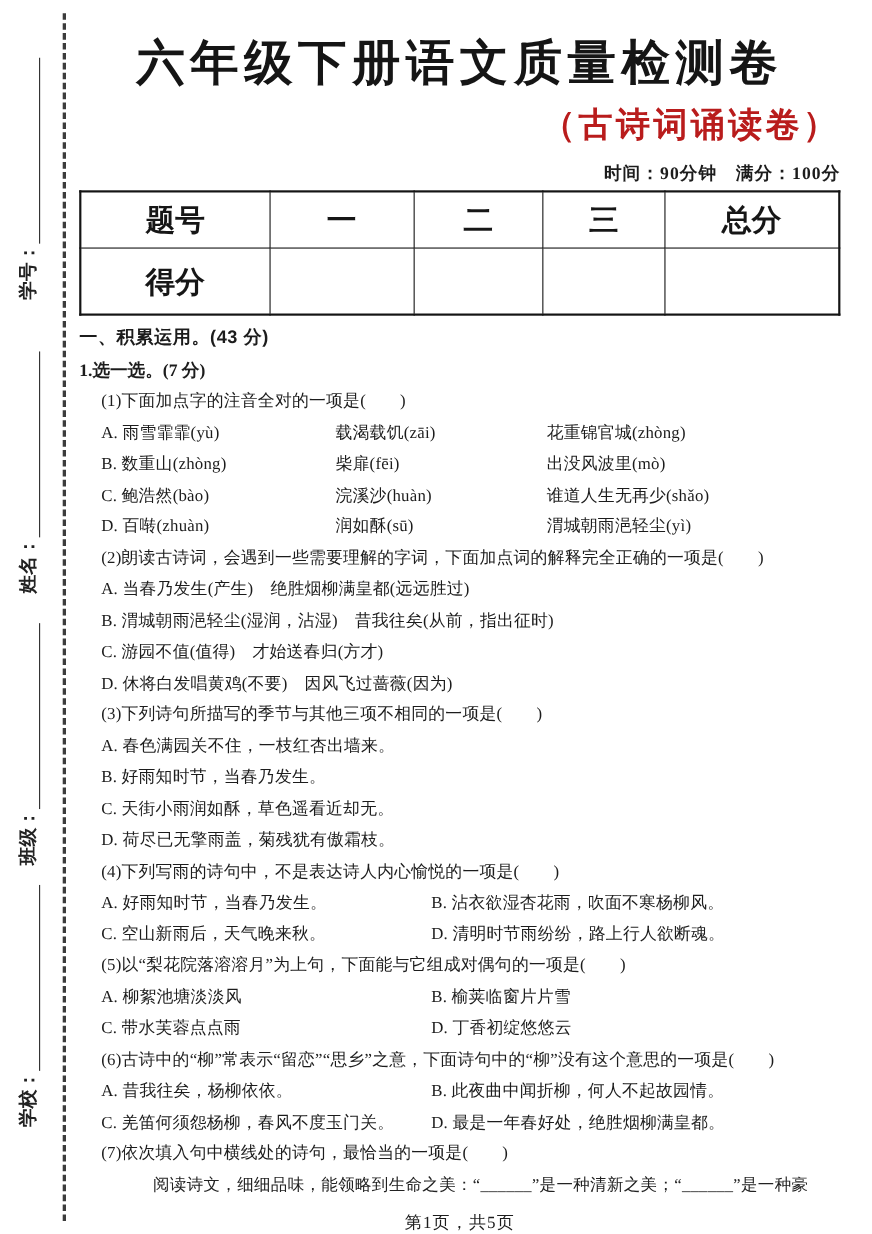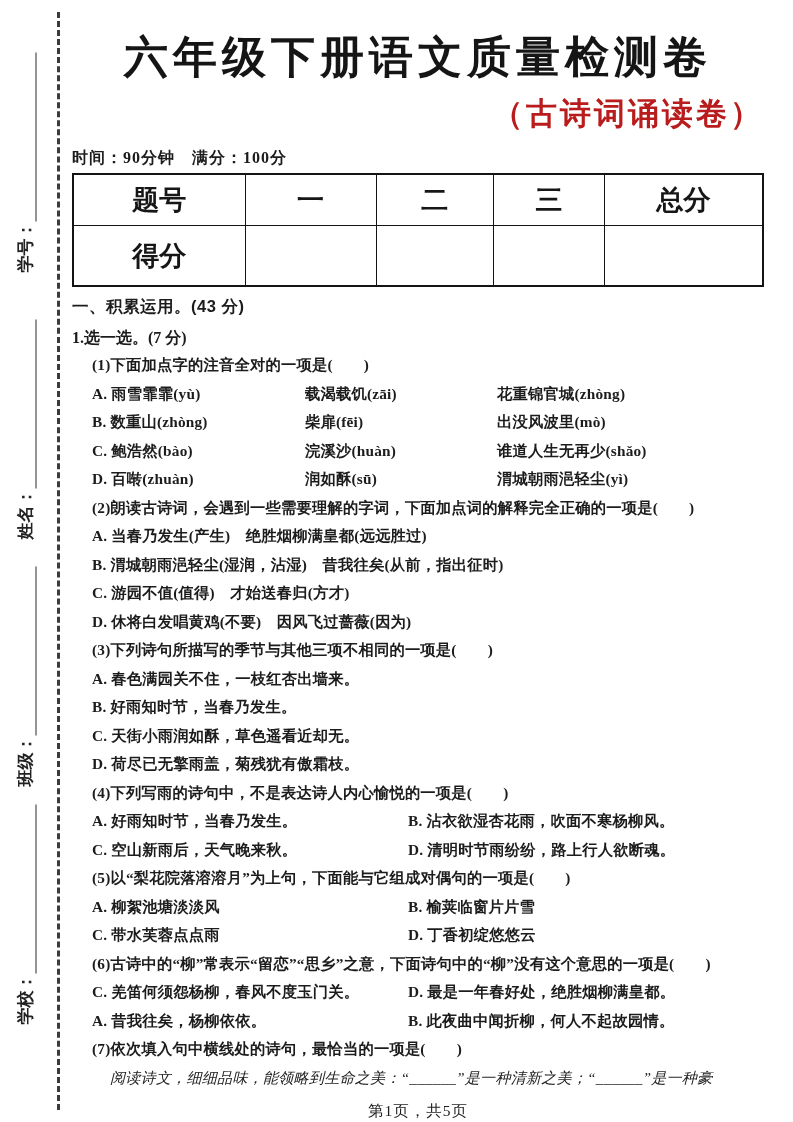--- a/index.html
+++ b/index.html
@@ -26,21 +26,21 @@
   .content { position:absolute; left:72px; top:28px; width:692px; }
   .exam-title {
     text-align:center; font-size:44px; font-weight:bold;
     letter-spacing:5px; line-height:60px; color:#151515;
   }
   .exam-subtitle {
     text-align:right; font-size:31px; font-weight:bold;
     letter-spacing:3px; line-height:44px; margin-top:4px; color:#b91c1c;
   }
   .exam-meta {
-    text-align:left; font-size:16px; font-weight:bold;
+    text-align:right; font-size:16px; font-weight:bold;
     margin-top:12px; margin-bottom:4px; letter-spacing:1px;
   }
   table.score-table {
     width:100%; border-collapse:collapse; table-layout:fixed;
     border:2.5px solid #141414;
   }
   table.score-table td {
     border:1.8px solid #141414; text-align:center; vertical-align:middle;
     font-size:27px; font-weight:bold; color:#161616;
   }
@@ -48,29 +48,29 @@
   tr.st-score td { height:57px; }
   .col0 { width:25%; } .col1 { width:19%; } .col2 { width:17%; }
   .col3 { width:16%; } .col4 { width:23%;margin-top:24px; }
   .section-heading {
     font-family:"Liberation Sans", sans-serif;
     font-weight:bold; font-size:16.5px; margin-top:9px; letter-spacing:0.5px;
   }
   .q-label { font-size:16px; font-weight:bold; margin-top:7px; line-height:26px; }
   .line {
     font-size:15.3px; line-height:28.5px; padding-left:20px;
-    white-space:nowrap; letter-spacing:0.2px;font-weight:bold;
+    white-space:nowrap; letter-spacing:0.2px;
   }
   .opt3 { display:flex; }
   .opt3 .c0 { width:213px; } .opt3 .c1 { width:192px; } .opt3 .c2 { flex:1; }
-  .opt2 { display:flex;gap:16px; }
+  .opt2 { display:flex; }
   .opt2 .c0 { width:300px; } .opt2 .c1 { flex:1; }
   .quote {
-    font-size:15px; font-style:italic; padding-left:38px;
-    line-height:28.5px; white-space:nowrap; letter-spacing:0.3px; color:#222;
+    font-size:15px; padding-left:38px;
+    line-height:28.5px; white-space:nowrap; letter-spacing:0.3px; color:#222;text-align:center;
   }
   .footer {
     text-align:center; font-size:15.5px; margin-top:9px; letter-spacing:1px;
   }
 </style>
 </head>
 <body>
 
 <div class="dashed-line"></div>
 
@@ -168,26 +168,26 @@
     <span class="c0">A. 柳絮池塘淡淡风</span>
     <span class="c1">B. 榆荚临窗片片雪</span>
   </div>
   <div class="line opt2">
     <span class="c0">C. 带水芙蓉点点雨</span>
     <span class="c1">D. 丁香初绽悠悠云</span>
   </div>
 
   <div class="line">(6)古诗中的“柳”常表示“留恋”“思乡”之意，下面诗句中的“柳”没有这个意思的一项是(　　)</div>
   <div class="line opt2">
+    <span class="c0">A. 昔我往矣，杨柳依依。</span>
+    <span class="c1">B. 此夜曲中闻折柳，何人不起故园情。</span>
+  </div>
+  <div class="line opt2">
     <span class="c0">C. 羌笛何须怨杨柳，春风不度玉门关。</span>
     <span class="c1">D. 最是一年春好处，绝胜烟柳满皇都。</span>
-  </div>
-  <div class="line opt2">
-    <span class="c0">A. 昔我往矣，杨柳依依。</span>
-    <span class="c1">B. 此夜曲中闻折柳，何人不起故园情。</span>
   </div>
 
   <div class="line">(7)依次填入句中横线处的诗句，最恰当的一项是(　　)</div>
   <div class="quote">阅读诗文，细细品味，能领略到生命之美：“______”是一种清新之美；“______”是一种豪</div>
 
   <div class="footer">第1页，共5页</div>
 
 </div>
 
 </body></html>

